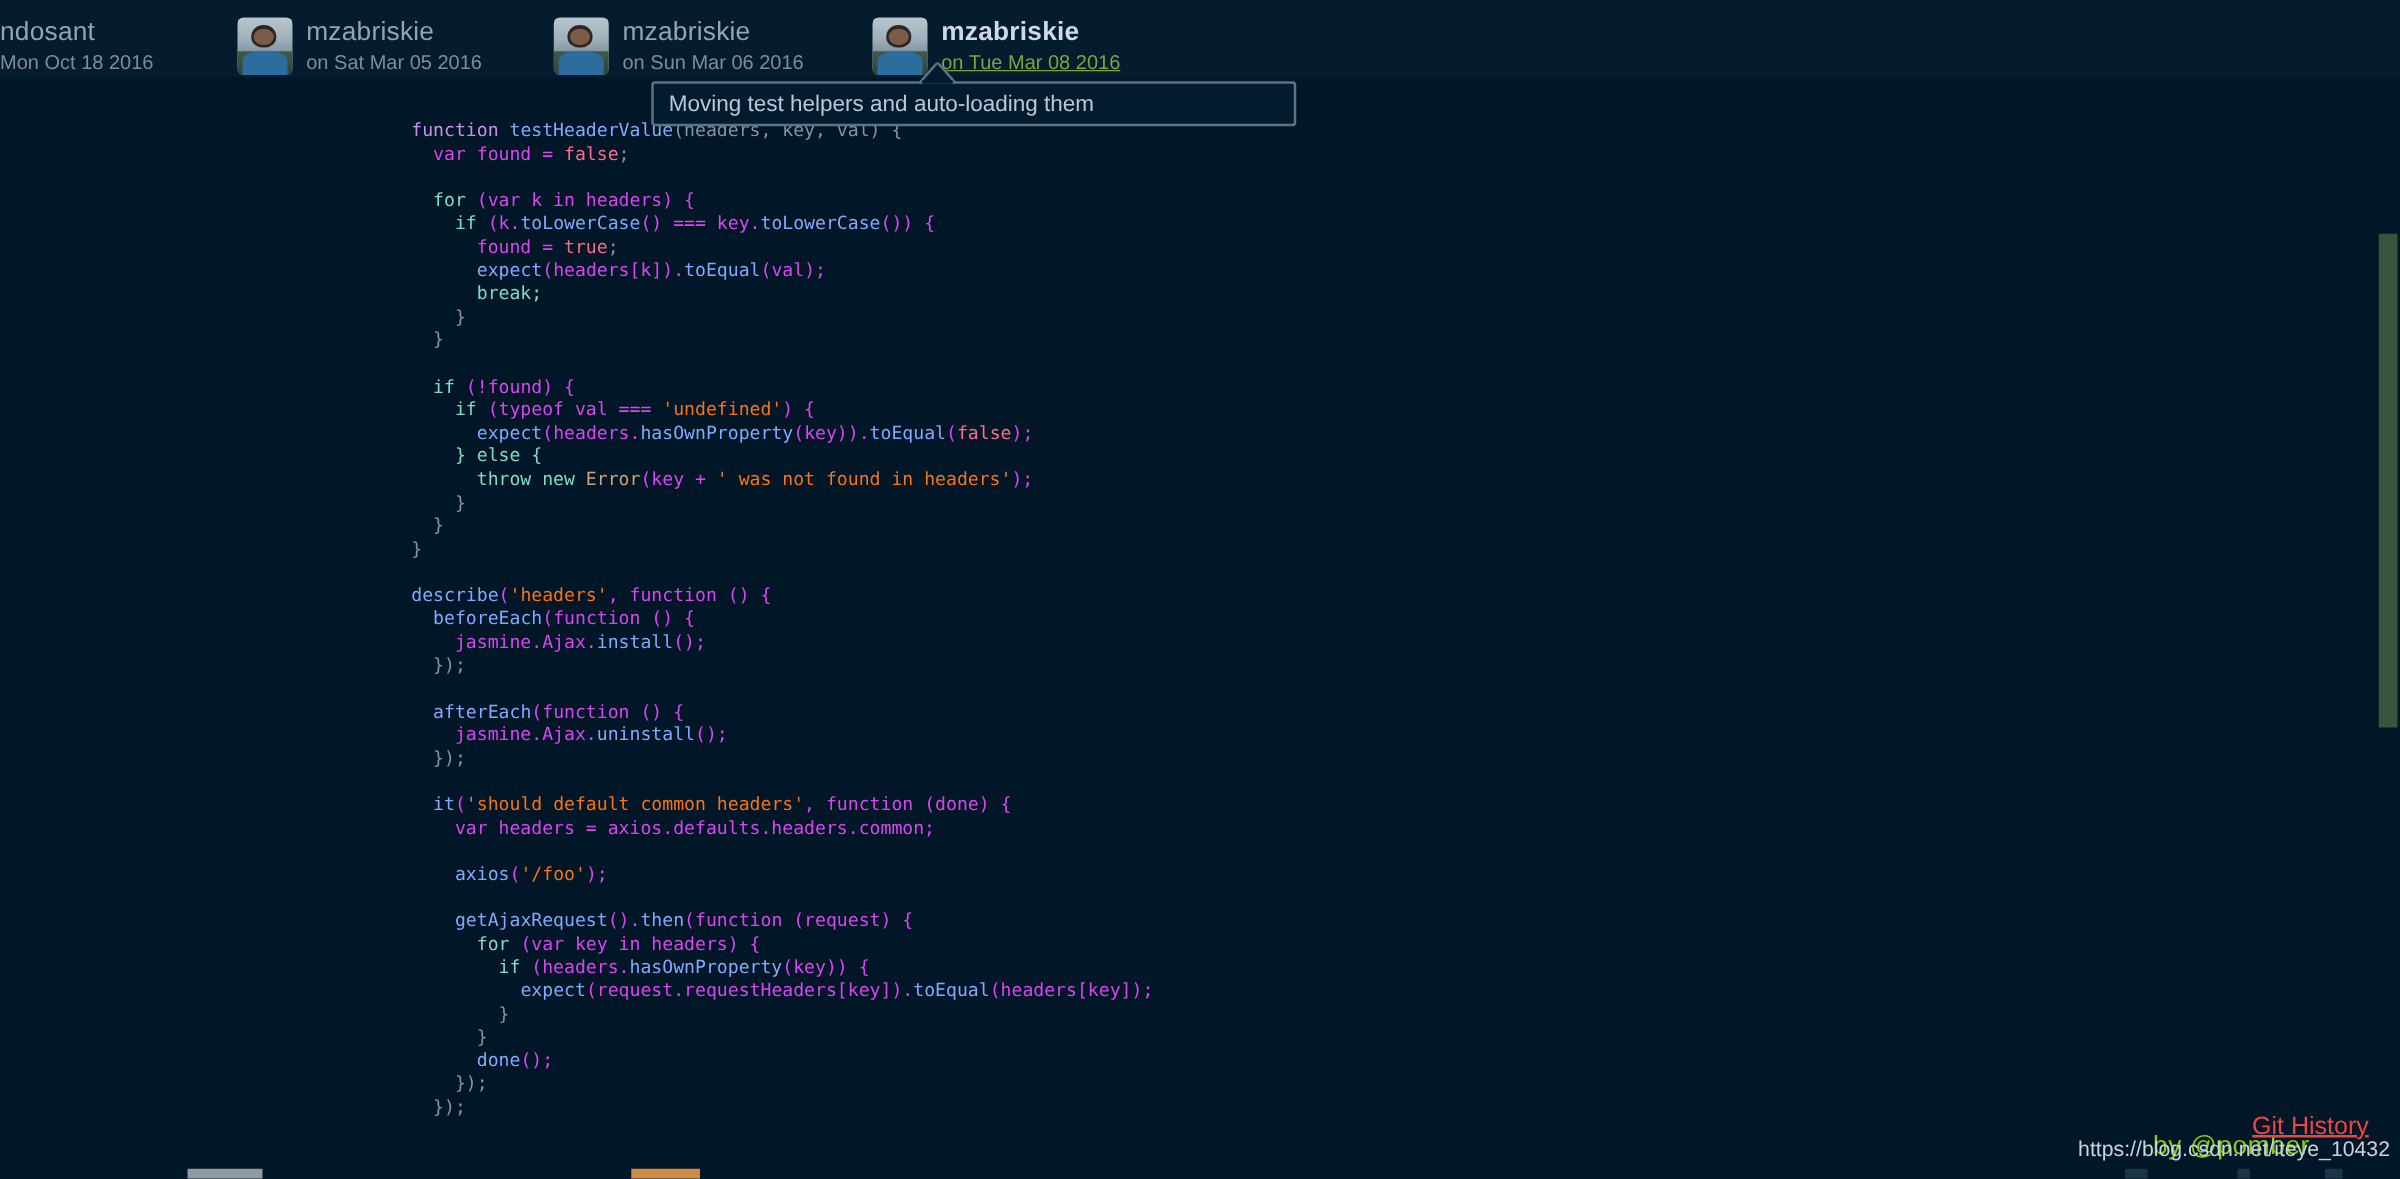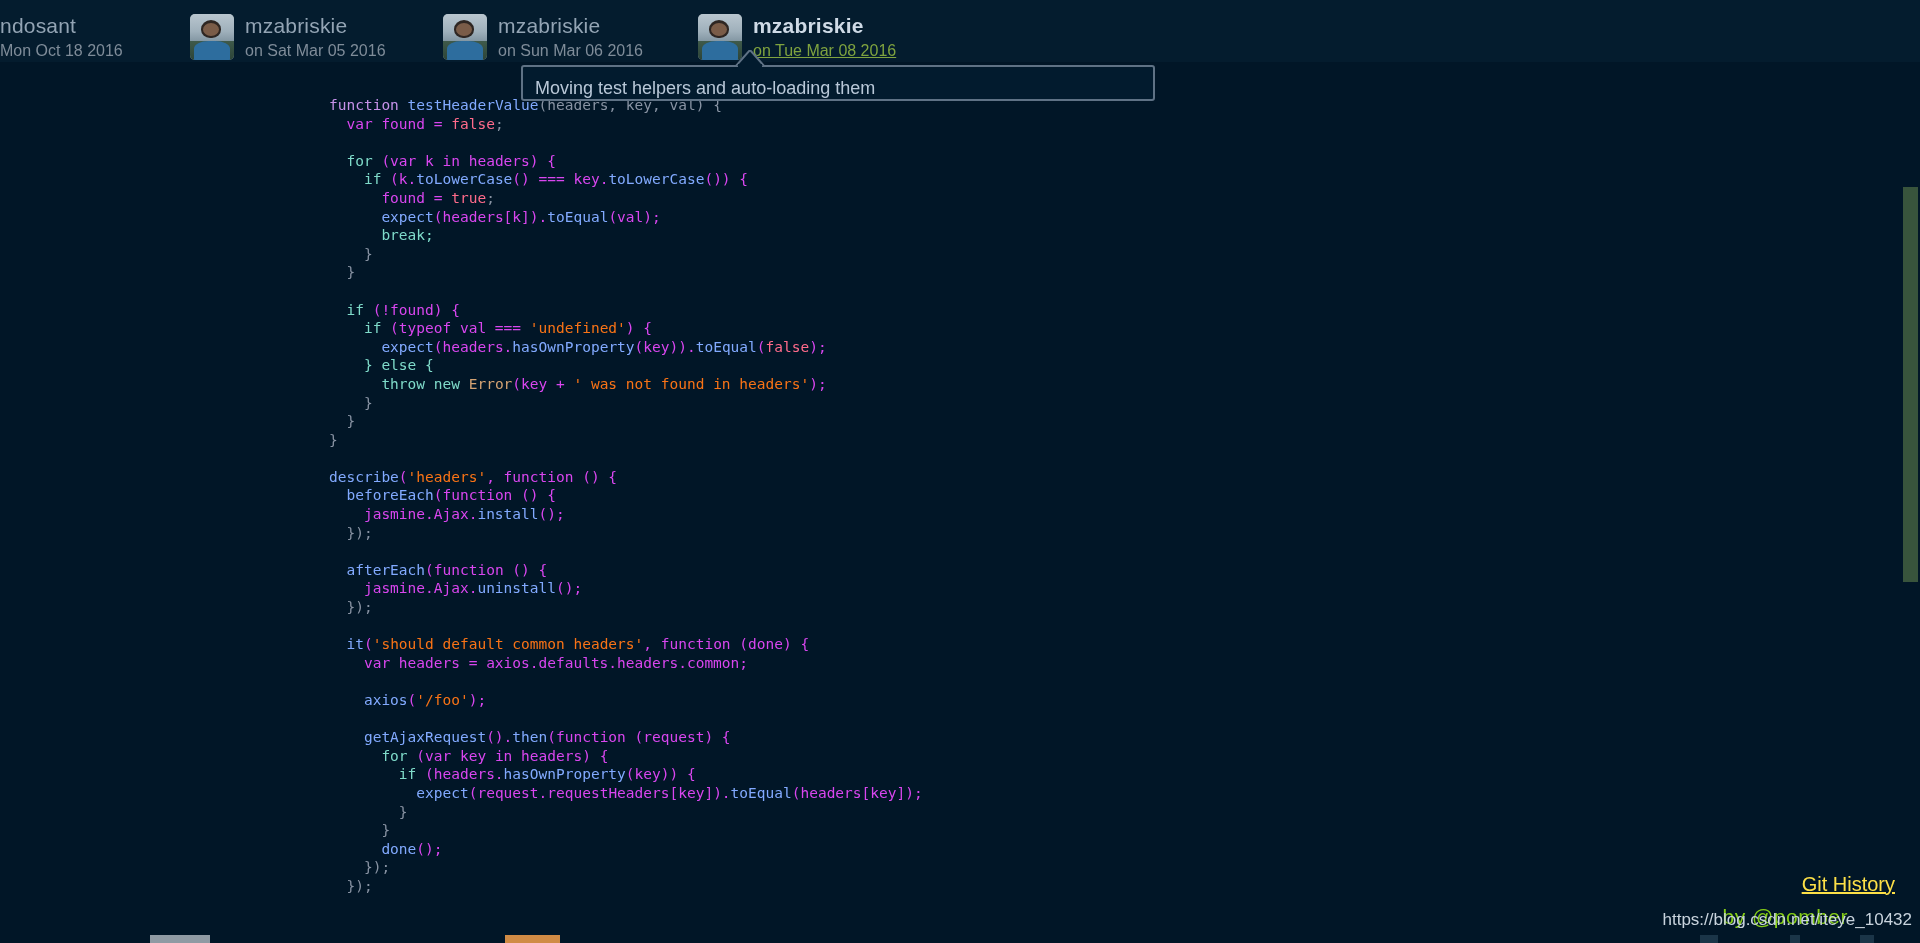--- a/index.html
+++ b/index.html
@@ -110,27 +110,27 @@
   .commit.selected .date {
     color: #7fa33f;
     text-decoration: underline;
   }
 
   
   #message-callout {
     position: absolute;
     left: 521px;
     top: 65px;
-    width: 634px;
+    width: 516px;
     height: 36px;
     background: #021b2e;
     border: 2px solid #5f7285;
     border-radius: 3px;
     display: flex;
-    align-items: flex-end;
+    align-items: center;
     padding-left: 12px;
     box-sizing: border-box;
     font-size: 18px;
     color: #b9c8d8;
     z-index: 5;
   }
   #callout-arrow {
     position: absolute;
     left: 735px;
     top: 50px;
@@ -185,23 +185,23 @@
     width: 15px;
     height: 395px;
     background: #38543c;
     z-index: 5;
   }
 
   
   #git-history-link {
     position: absolute;
     right: 25px;
-    bottom: 47px;
+    bottom: 30px;
     font-size: 20px;
-    color: #fde047;
+    color: #ef4444;
     text-decoration: underline;
     z-index: 7;
   }
   #watermark-brand {
     position: absolute;
     right: 72px;
     bottom: 14px;
     font-size: 21px;
     color: #84cc16;
     letter-spacing: .5px;

